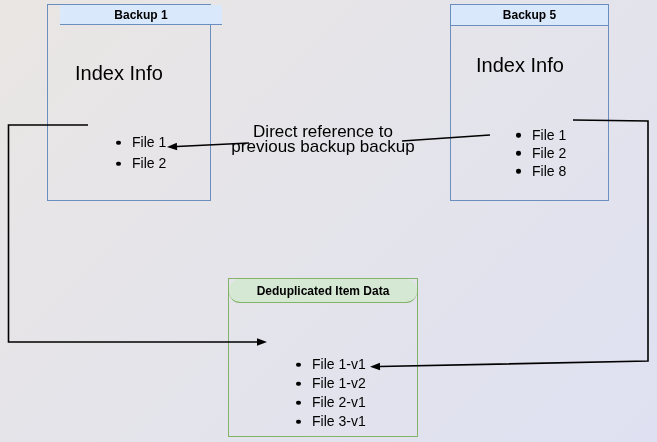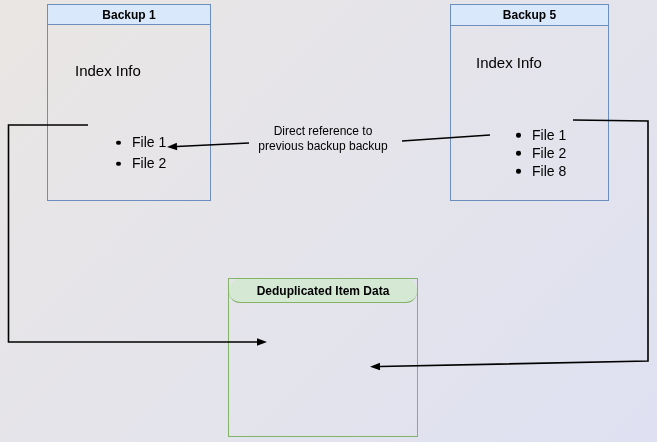--- a/index.html
+++ b/index.html
@@ -29,21 +29,21 @@
     font-size: 12px;
     color: #000;
   }
   .node.blue { border-color: #6c8ebf; }
   .node.blue .node-header { background: #dae8fc; border-bottom-color: #6c8ebf; }
   .node.green { border-color: #82b366; }
   .node.green .node-header { background: #d5e8d4; border-bottom-color: #82b366; border-radius: 11px; }
 
   .subtitle {
     position: absolute;
-    font-size: 15px;
+    font-size: 20px;
     color: #000;
     white-space: nowrap;
     text-align: right;
   }
   ul.filelist {
     position: absolute;
     margin: 18px; padding: 0;
     list-style: none;
     font-size: 14px;
     color: #000;
@@ -63,59 +63,65 @@
     background: #000;
   }
   .list-b1 { left: 96px; top: 114px;  line-height: 21px; }
   .list-b2 { left: 496px; top: 108px; line-height: 18px; }
   .list-dd { left: 276px; top: 337px; line-height: 19px; }
 
   .annotation {
     position: absolute;
     left: 223px; top: 124px; width: 200px;
     text-align: center;
-    font-size: 12px;
+    font-size: 17px;
     line-height: 15px;
     color: #000;
   }
   .annotation span { display: block; white-space: nowrap; }
 
   svg.connectors {
     position: absolute;
     left: 0; top: 0;
     pointer-events: none;
   }
 </style>
 </head>
 <body>
 
 <div class="canvas">
 
   <div class="node blue" style="left:47px; top:4px; width:164px; height:197px;">
-    <div class="node-header" style="height:20px;">Backup 1</div>
+    <div class="node-header" style="height:20px;margin-left:12px;">Backup 1</div>
   </div>
   <div class="subtitle" style="left:75px; top:62px;">Index Info</div>
   <ul class="filelist list-b1">
       <li>File 1</li>
       <li>File 2</li>
     </ul>
 
   <div class="node blue" style="left:450px; top:4px; width:159px; height:197px;">
     <div class="node-header" style="height:21px;">Backup 5</div>
   </div>
   <div class="subtitle" style="left:476px; top:54px;">Index Info</div>
   <ul class="filelist list-b2">
       <li>File 1</li>
       <li>File 2</li>
       <li>File 8</li>
     </ul>
 
   <div class="node green" style="left:228px; top:278px; width:190px; height:159px;">
     <div class="node-header" style="height:24px;">Deduplicated Item Data</div>
   </div>
+  <ul class="filelist list-dd">
+      <li>File 1-v1</li>
+      <li>File 1-v2</li>
+      <li>File 2-v1</li>
+      <li>File 3-v1</li>
+    </ul>
 
   <div class="annotation">
     <span>Direct reference to</span>
     <span>previous backup backup</span>
   </div>
 
   <svg class="connectors" width="657" height="442" viewBox="0 0 657 442">
     <defs>
       <marker id="arrow" viewBox="0 0 12 10" refX="1" refY="5" markerWidth="12" markerHeight="10" orient="auto" markerUnits="userSpaceOnUse">
         <path d="M 1 1.2 L 11 5 L 1 8.8 Z" fill="#000"></path>

